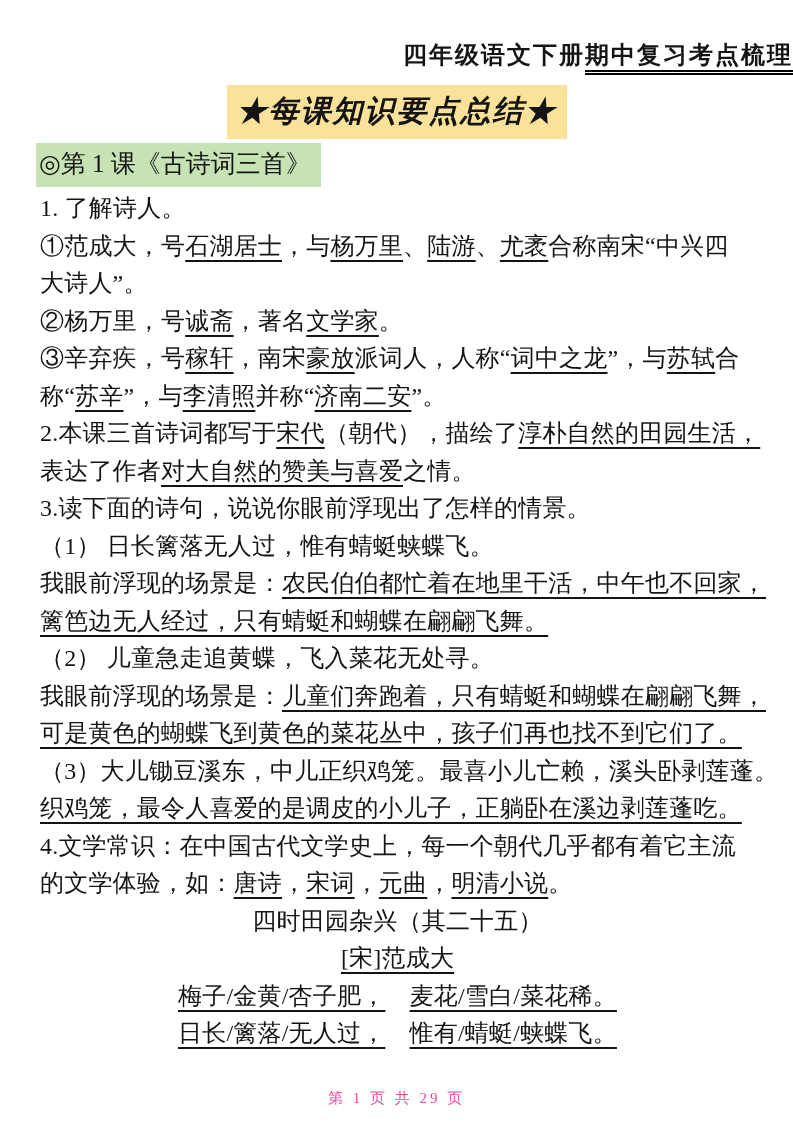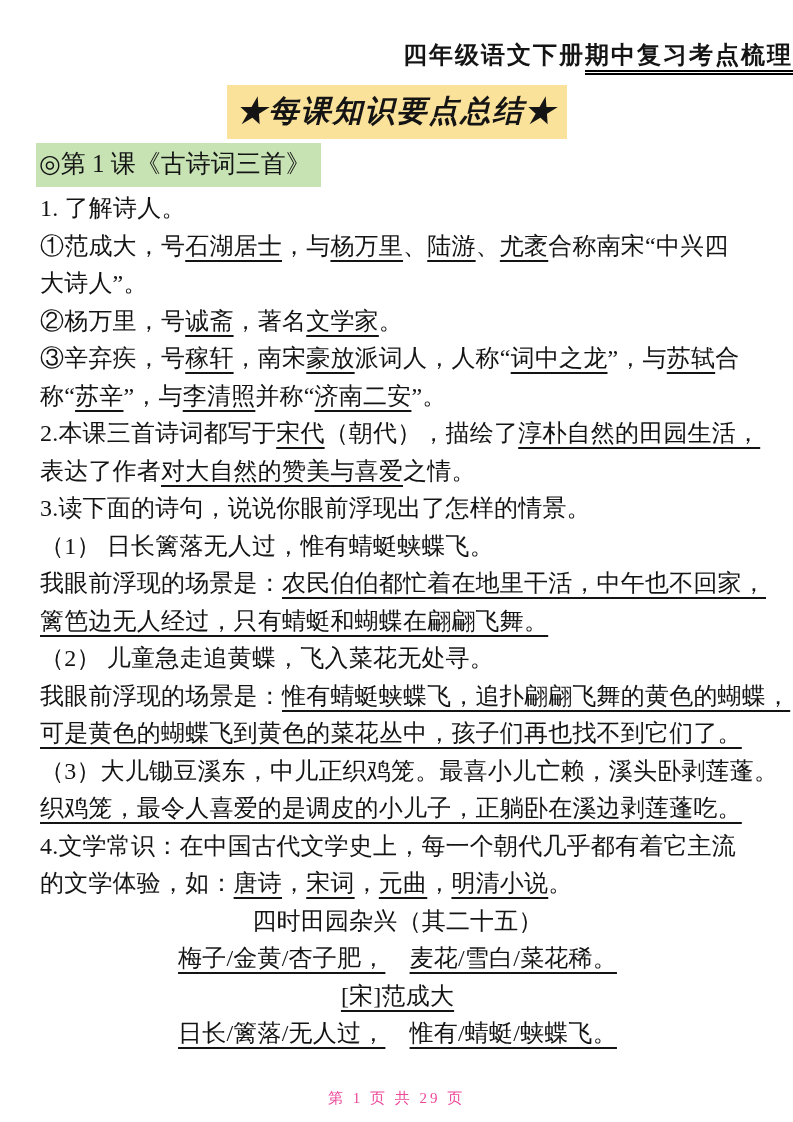--- a/index.html
+++ b/index.html
@@ -106,27 +106,27 @@
       <div class="line"><span class="seg">②杨万里，号</span><span class="seg u">诚斋</span><span class="seg">，著名</span><span class="seg u">文学家</span><span class="seg">。</span></div>
       <div class="line"><span class="seg">③辛弃疾，号</span><span class="seg u">稼轩</span><span class="seg">，南宋</span><span class="seg u">豪放</span><span class="seg">派词人，人称“</span><span class="seg u">词中之龙</span><span class="seg">”，与</span><span class="seg u">苏轼</span><span class="seg">合</span></div>
       <div class="line"><span class="seg">称“</span><span class="seg u">苏辛</span><span class="seg">”，与</span><span class="seg u">李清照</span><span class="seg">并称“</span><span class="seg u">济南二安</span><span class="seg">”。</span></div>
       <div class="line"><span class="seg">2.本课三首诗词都写于</span><span class="seg u">宋代</span><span class="seg">（朝代），描绘了</span><span class="seg u">淳朴自然的田园生活，</span></div>
       <div class="line"><span class="seg">表达了作者</span><span class="seg u">对大自然的赞美与喜爱</span><span class="seg">之情。</span></div>
       <div class="line"><span class="seg">3.读下面的诗句，说说你眼前浮现出了怎样的情景。</span></div>
       <div class="line"><span class="seg">（1） 日长篱落无人过，惟有蜻蜓蛱蝶飞。</span></div>
       <div class="line"><span class="seg">我眼前浮现的场景是：</span><span class="seg u">农民伯伯都忙着在地里干活，中午也不回家，</span></div>
       <div class="line"><span class="seg u">篱笆边无人经过，只有蜻蜓和蝴蝶在翩翩飞舞。</span></div>
       <div class="line"><span class="seg">（2） 儿童急走追黄蝶，飞入菜花无处寻。</span></div>
-      <div class="line"><span class="seg">我眼前浮现的场景是：</span><span class="seg u">惟有蜻蜓蛱蝶飞，追扑翩翩飞舞的黄色的蝴蝶，</span></div>
+      <div class="line"><span class="seg">我眼前浮现的场景是：</span><span class="seg u">儿童们奔跑着，只有蜻蜓和蝴蝶在翩翩飞舞，</span></div>
       <div class="line"><span class="seg u">可是黄色的蝴蝶飞到黄色的菜花丛中，孩子们再也找不到它们了。</span></div>
       <div class="line"><span class="seg">（3）大儿锄豆溪东，中儿正织鸡笼。最喜小儿亡赖，溪头卧剥莲蓬。</span></div>
       <div class="line"><span class="seg u">织鸡笼，最令人喜爱的是调皮的小儿子，正躺卧在溪边剥莲蓬吃。</span></div>
       <div class="line"><span class="seg">4.文学常识：在中国古代文学史上，每一个朝代几乎都有着它主流</span></div>
       <div class="line"><span class="seg">的文学体验，如：</span><span class="seg u">唐诗</span><span class="seg">，</span><span class="seg u">宋词</span><span class="seg">，</span><span class="seg u">元曲</span><span class="seg">，</span><span class="seg u">明清小说</span><span class="seg">。</span></div>
       <div class="line center"><span class="seg">四时田园杂兴（其二十五）</span></div>
+      <div class="line center"><span class="seg u">[宋]范成大</span></div>
       <div class="line center"><span class="seg u">梅子/金黄/杏子肥，</span><span class="seg">　</span><span class="seg u">麦花/雪白/菜花稀。</span></div>
-      <div class="line center"><span class="seg u">[宋]范成大</span></div>
       <div class="line center"><span class="seg u">日长/篱落/无人过，</span><span class="seg">　</span><span class="seg u">惟有/蜻蜓/蛱蝶飞。</span></div>
     </div>
 
   <div class="footer">第 1 页 共 29 页</div>
 
 </div>
 
 </body></html>

